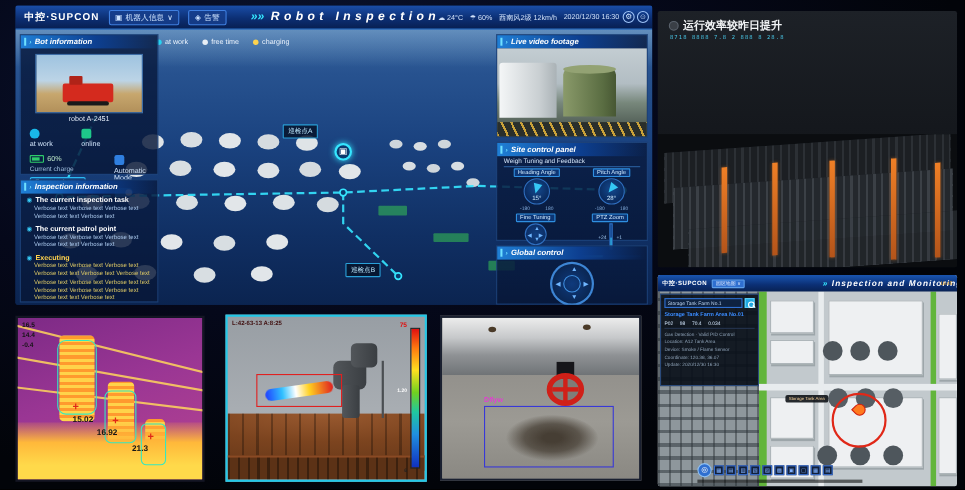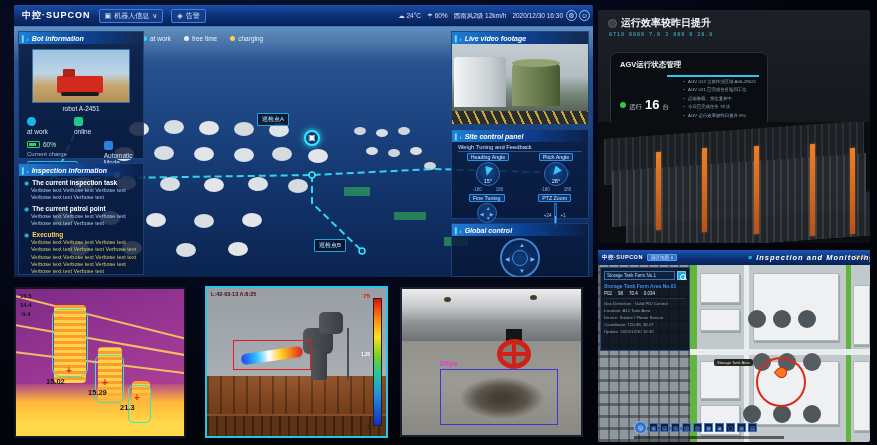--- a/index.html
+++ b/index.html
@@ -217,20 +217,23 @@
       <span class="brand">中控·SUPCON</span>
       <span class="chip">
         <span>▣</span>
         <span>机器人信息</span>
         <span>∨</span>
       </span>
       <span class="chip">
         <span>◈</span>
         <span>告警</span>
       </span>
+      <div class="rd-title">
+        <span class="arr">»»</span><span>Robot Inspection</span>
+      </div>
       <div class="rd-status">
         <span><span>☁</span> <span>24°C</span></span>
         <span><span>☂</span> <span>60%</span></span>
         <span>西南风2级 12km/h</span>
         <span>2020/12/30 16:30</span>
       </div>
       <span class="hico" style="right:16px">⚙</span>
       <span class="hico" style="right:3px">☺</span>
     </div>
 
@@ -410,37 +413,20 @@
       </div>
     </div>
   </div>
 
   <div id="wh">
     <div class="wh-title">
       <span class="wh-ico"></span>
       <span>运行效率较昨日提升</span>
     </div>
     <div class="wh-digits">8718 8888 7.8  2  888 8 28.8</div>
-    <div class="agv">
-      <div class="agv-title">AGV运行状态管理</div>
-      <div class="agv-line"></div>
-      <div class="agv-run">
-        <span class="rdot" style="background: rgb(46, 204, 64);"></span>
-        <span class="rlabel">运行</span>
-        <span class="rval">16</span>
-        <span class="runit">台</span>
-      </div>
-      <ul class="agv-list">
-        <li>AGV 012 当前作业区域 A06-29021</li>
-        <li>AGV 021 已完成任务返回工位</li>
-        <li>运输装载，货位复检中</li>
-        <li>今日已完成任务 78 次</li>
-        <li>AGV 运行效率较昨日提升 8%</li>
-      </ul>
-    </div>
     <div class="racks">
       <div class="rack" style="left:6px;top:8px;width:260px;height:46px;opacity:.7"></div>
       <div class="rack" style="left:14px;top:40px;width:254px;height:56px"></div>
       <div class="rack" style="left:28px;top:78px;width:244px;height:44px;opacity:.9"></div>
       <div class="ocol" style="left:58px;top:30px;height:78px"></div>
       <div class="ocol" style="left:104px;top:26px;height:84px"></div>
       <div class="ocol" style="left:156px;top:24px;height:88px"></div>
       <div class="ocol" style="left:212px;top:22px;height:92px"></div>
       <div class="ocol" style="left:252px;top:26px;height:86px"></div>
     </div>
@@ -458,22 +444,22 @@
       <div>16.5</div>
       <div>14.4</div>
       <div>-0.4</div>
     </div>
     <div class="treg" style="left:36px;top:20px;width:36px;height:68px"></div>
     <div class="treg" style="left:79px;top:66px;width:29px;height:48px;border-radius:6px"></div>
     <div class="treg" style="left:112px;top:96px;width:23px;height:38px;border-radius:5px"></div>
     <div class="tcross" style="left:50px;top:76px">+</div>
     <div class="tcross" style="left:86px;top:88px">+</div>
     <div class="tcross" style="left:118px;top:103px">+</div>
-    <div class="tval" style="left:30px;top:88px">15.02</div>
-    <div class="tval" style="left:72px;top:99px">15.29</div>
+    <div class="tval" style="left:50px;top:88px">15.02</div>
+    <div class="tval" style="left:72px;top:99px">16.92</div>
     <div class="tval" style="left:104px;top:114px">21.3</div>
   </div>
 
   <div id="ir">
     <div class="ir-sky"></div>
     <div class="ir-roof"></div>
     <div class="ir-wall"></div>
     <div class="turret" style="left:96px;top:40px;width:30px;height:26px;border-radius:6px"></div>
     <div class="turret" style="left:112px;top:24px;width:24px;height:22px;border-radius:5px"></div>
     <div class="turret" style="left:104px;top:62px;width:16px;height:30px"></div>

